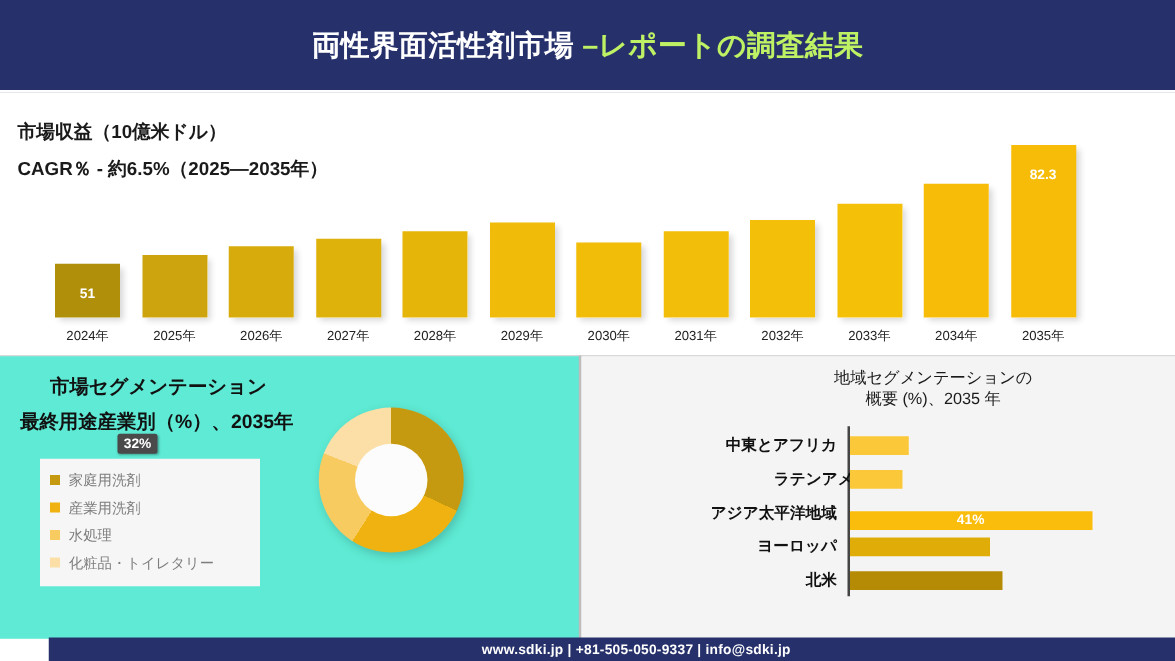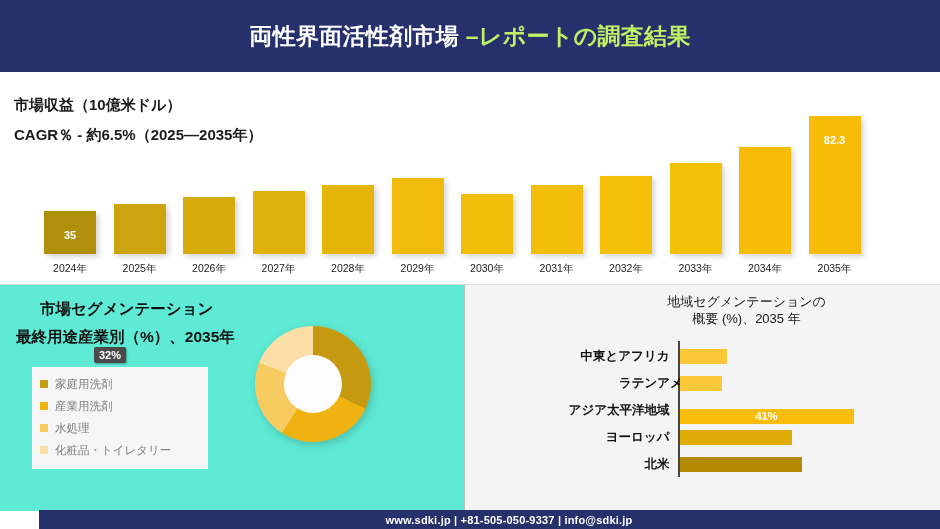--- a/index.html
+++ b/index.html
@@ -148,21 +148,21 @@
       <span>両性界面活性剤市場 </span><span class="accent">–レポートの調査結果</span>
     </div>
   </div>
 
   <div class="revenue-block">
     <div class="rev-label-1">市場収益（10億米ドル）</div>
     <div class="rev-label-2">CAGR％ - 約6.5%（2025—2035年）</div>
     <div class="bars" id="revenue-bars">
         <div class="bar-col" style="left: 44px;">
           <div class="bar-rect" style="height: 43px; background: linear-gradient(rgb(176, 143, 11), rgb(176, 143, 11));">
-            <div class="bar-val">35</div>
+            <div class="bar-val">51</div>
           </div>
         </div>
         <div class="bar-tick" style="left: 39px;">2024年</div>
         <div class="bar-col" style="left: 113.5px;">
           <div class="bar-rect" style="height: 50px; background: linear-gradient(rgb(205, 164, 13), rgb(205, 164, 13));"></div>
         </div>
         <div class="bar-tick" style="left: 108.5px;">2025年</div>
         <div class="bar-col" style="left: 183px;">
           <div class="bar-rect" style="height: 57px; background: linear-gradient(rgb(215, 171, 12), rgb(215, 171, 12));"></div>
         </div>
@@ -252,21 +252,21 @@
             <div class="reg-row" style="top: 6px;">
               <div class="reg-name">中東とアフリカ</div>
               <div class="reg-bar" style="width: 47px; background: rgb(251, 200, 58);"></div>
             </div>
             <div class="reg-row" style="top: 33px; padding-left: 39px;">
               <div class="reg-name">ラテンアメリカ</div>
               <div class="reg-bar" style="width: 42.3px; background: rgb(251, 200, 58);"></div>
             </div>
             <div class="reg-row" style="top: 60px;">
               <div class="reg-name">アジア太平洋地域</div>
-              <div class="reg-bar" style="width: 174px; background: rgb(251, 189, 12); margin-top: 12px;">
+              <div class="reg-bar" style="width: 194px; background: rgb(251, 189, 12); margin-top: 12px;">
                 <div class="reg-bar-val">41%</div>
               </div>
             </div>
             <div class="reg-row" style="top: 87px; text-align: center;">
               <div class="reg-name">ヨーロッパ</div>
               <div class="reg-bar" style="width: 112.8px; background: rgb(224, 173, 8);"></div>
             </div>
             <div class="reg-row" style="top: 114px;">
               <div class="reg-name">北米</div>
               <div class="reg-bar" style="width: 122.2px; background: rgb(181, 139, 6);"></div>

